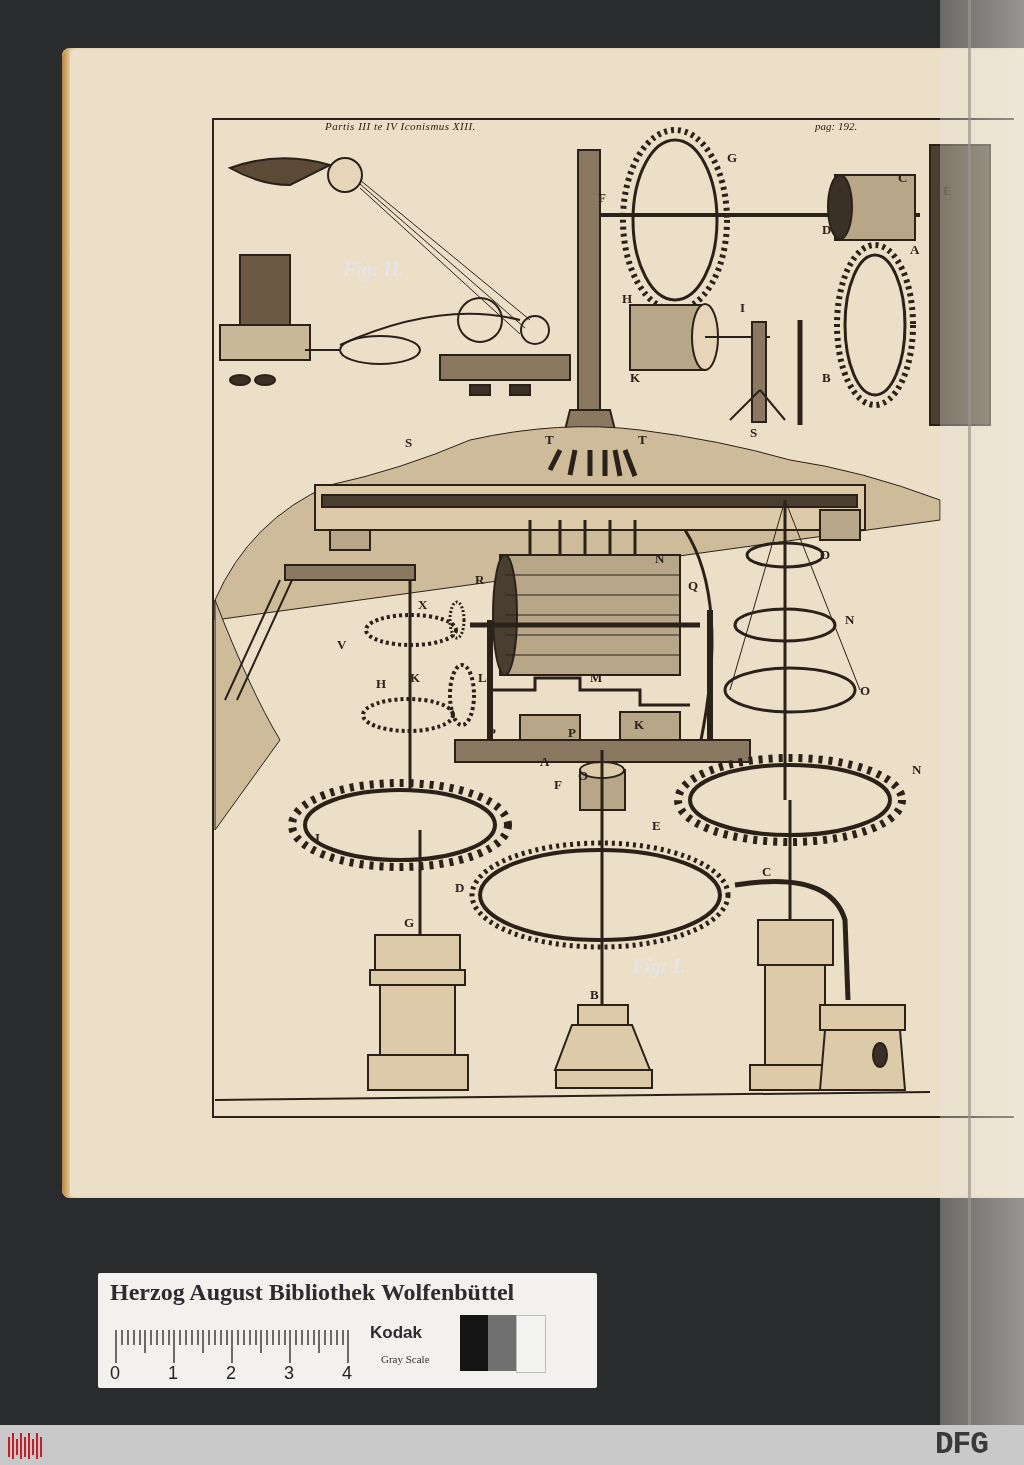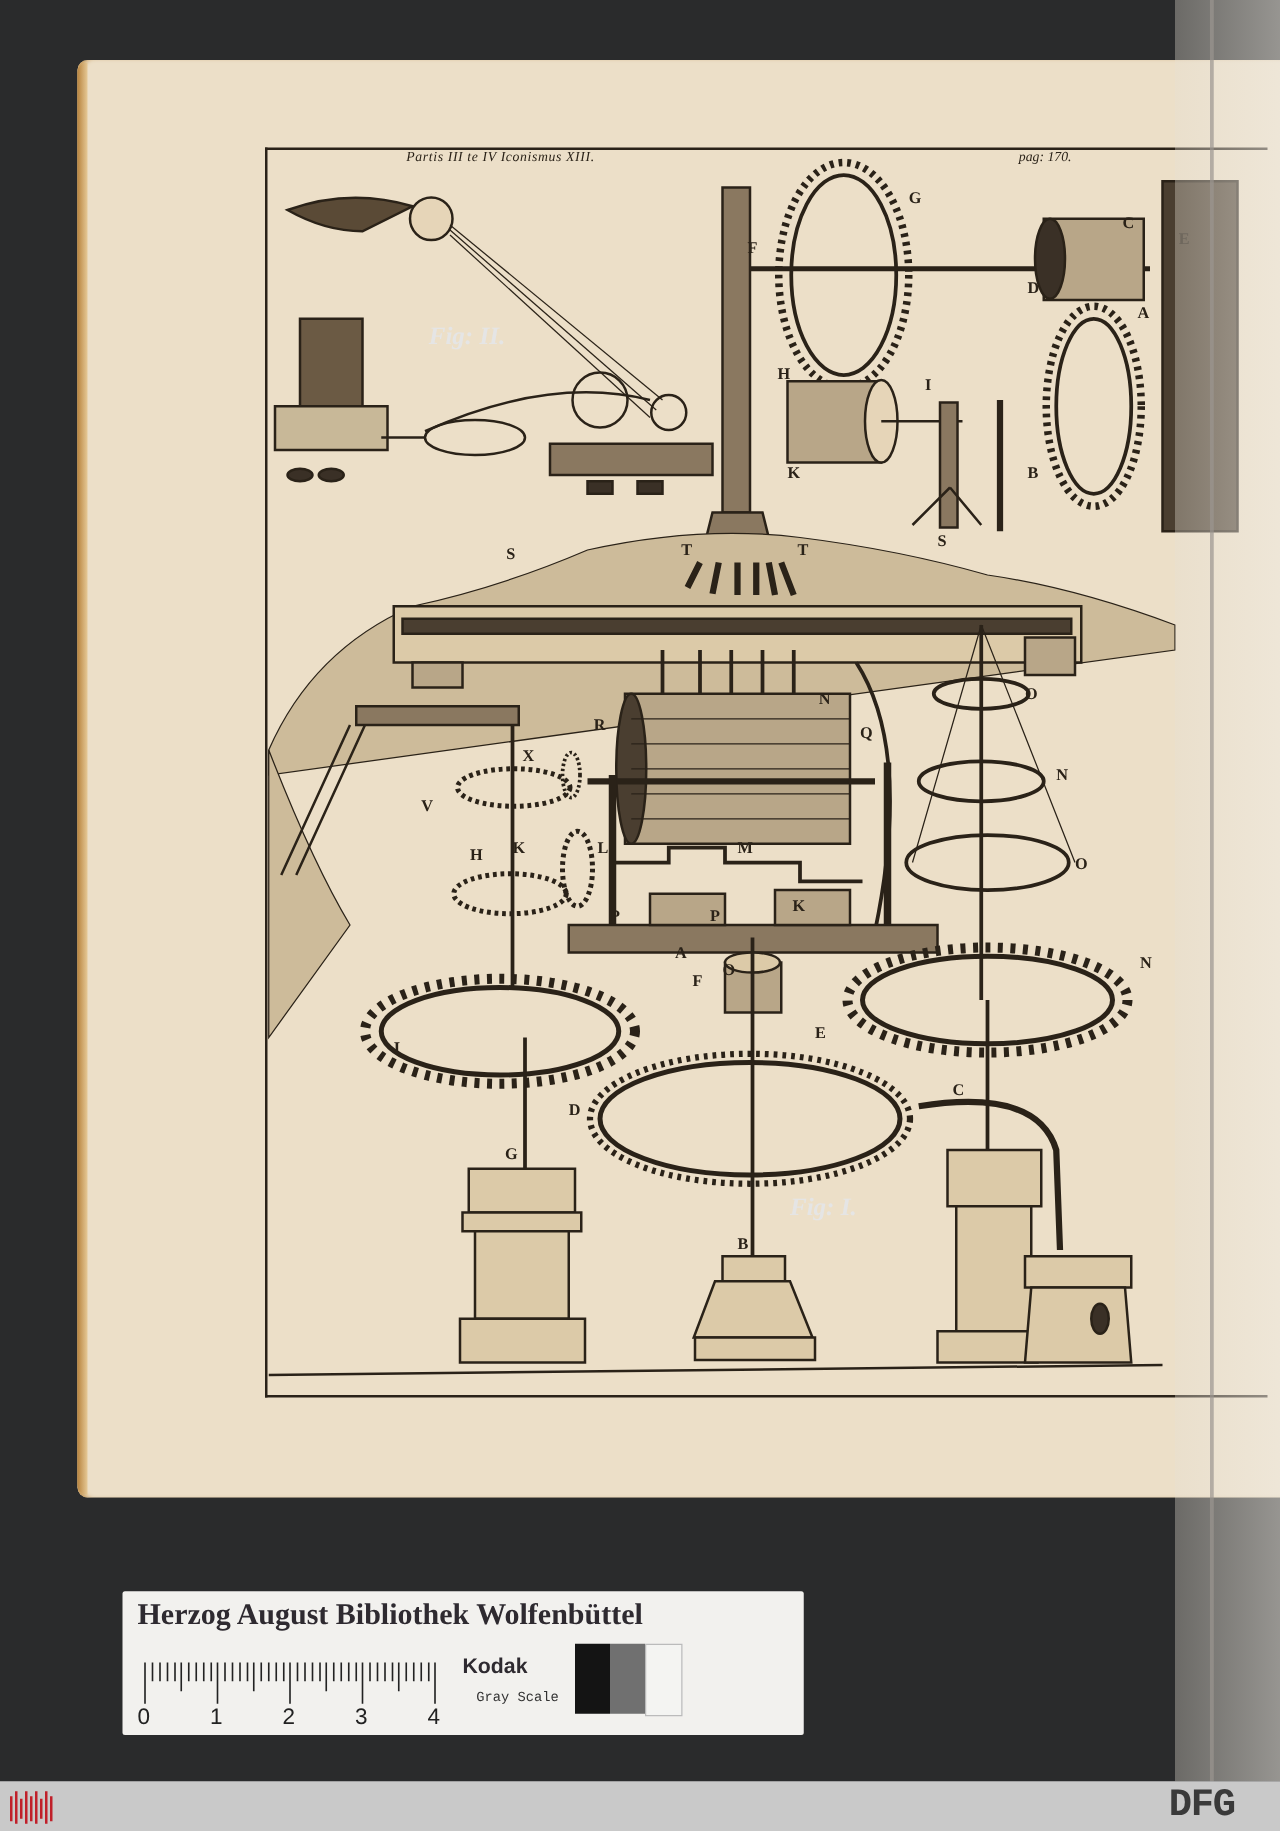--- a/index.html
+++ b/index.html
@@ -9,42 +9,42 @@
   .page-edge { position:absolute; left:62px; top:50px; width:8px; height:1146px; background:linear-gradient(90deg,#b8843f,#e6c996); border-radius:8px 0 0 8px; }
   .overlay-sheet { position:absolute; left:940px; top:0; width:84px; height:1425px; background:linear-gradient(90deg, rgba(230,224,212,0.35), rgba(240,236,228,0.55)); }
   .overlay-line { position:absolute; left:968px; top:0; width:3px; height:1425px; background:#9b9690; opacity:0.7; }
   .plate { position:absolute; left:212px; top:118px; width:800px; height:996px; border-left:2px solid #2a2218; border-bottom:2px solid #2a2218; border-top:2px solid #2a2218; }
   .caption { position:absolute; top:120px; font-style:italic; font-size:11px; color:#2a2218; }
   .caption-left { left:325px; letter-spacing:0.5px; }
   .caption-right { left:815px; }
   .fig-label { position:absolute; font-style:italic; font-weight:bold; font-size:20px; color:#e5e5e5; }
   .letter { position:absolute; font-size:13px; color:#2a2218; font-weight:bold; }
   svg.engraving { position:absolute; left:0; top:0; }
-  .label-card { position:absolute; left:98px; top:1273px; width:545px; height:115px; background:#f2f1ee; border-radius:2px; }
+  .label-card { position:absolute; left:98px; top:1273px; width:499px; height:115px; background:#f2f1ee; border-radius:2px; }
   .card-title { position:absolute; left:12px; top:6px; font-family:"Liberation Serif", serif; font-weight:bold; font-size:24px; color:#2e2a30; white-space:nowrap; }
   .ruler { position:absolute; left:16px; top:52px; width:240px; height:58px; }
   .ruler-num { position:absolute; top:38px; font-family:"Liberation Sans", sans-serif; font-size:18px; color:#222; }
   .kodak { position:absolute; left:272px; top:50px; font-family:"Liberation Sans", sans-serif; font-weight:bold; font-size:17px; color:#2e2a30; }
-  .grayscale { position:absolute; left:283px; top:80px; font-family:Liberation Mono, monospace; font-size:11px; color:#333; }
+  .grayscale { position:absolute; left:283px; top:80px; font-family:Liberation Serif, serif; font-size:11px; color:#333; }
   .swatch { position:absolute; top:42px; height:56px; width:28px; }
   .footer { position:absolute; left:0; top:1425px; width:1024px; height:40px; background:#c9c9c9; }
   .footer-logo { position:absolute; left:6px; top:4px; width:40px; height:32px; }
   .footer-text { position:absolute; left:88px; top:8px; font-family:"Liberation Sans", sans-serif; font-size:21px; color:#111; white-space:nowrap; }
   .dfg { position:absolute; left:935px; top:2px; font-family:Liberation Mono, monospace; font-weight:bold; font-size:31px; color:#3a3a3a; letter-spacing:-1px; }
 </style>
 </head>
 <body>
 
 <div class="scan"></div>
 <div class="page"></div>
 <div class="page-edge"></div>
 
 <div class="plate"></div>
 <div class="caption caption-left">Partis III te IV Iconismus XIII.</div>
-<div class="caption caption-right">pag: 170.</div>
+<div class="caption caption-right">pag: 192.</div>
 
 <svg class="engraving" width="1024" height="1200" viewBox="0 0 1024 1200">
   <g stroke="#2a2218" fill="none" stroke-width="2">
 
     <g>
       <path d="M230 168 Q280 150 330 165 Q310 175 290 185 Q260 185 230 168Z" fill="#5a4a36"></path>
       <circle cx="345" cy="175" r="17" fill="#e6d5b8"></circle>
       <path d="M360 180 L530 320" stroke-width="1"></path>
       <path d="M360 184 L525 328" stroke-width="1"></path>
       <path d="M360 188 L520 334" stroke-width="1"></path>

